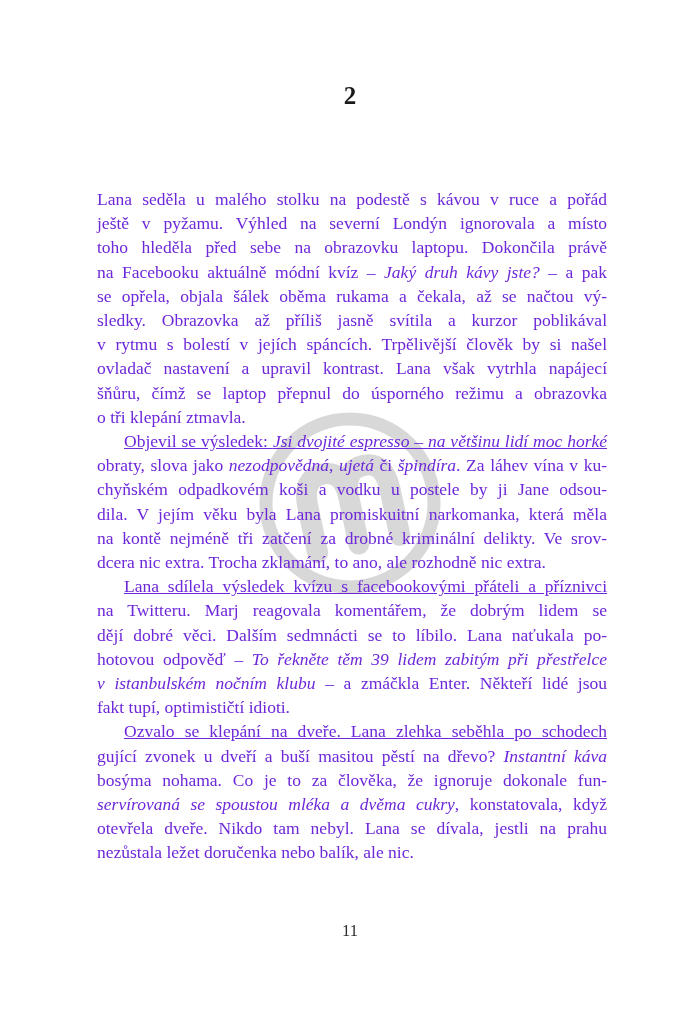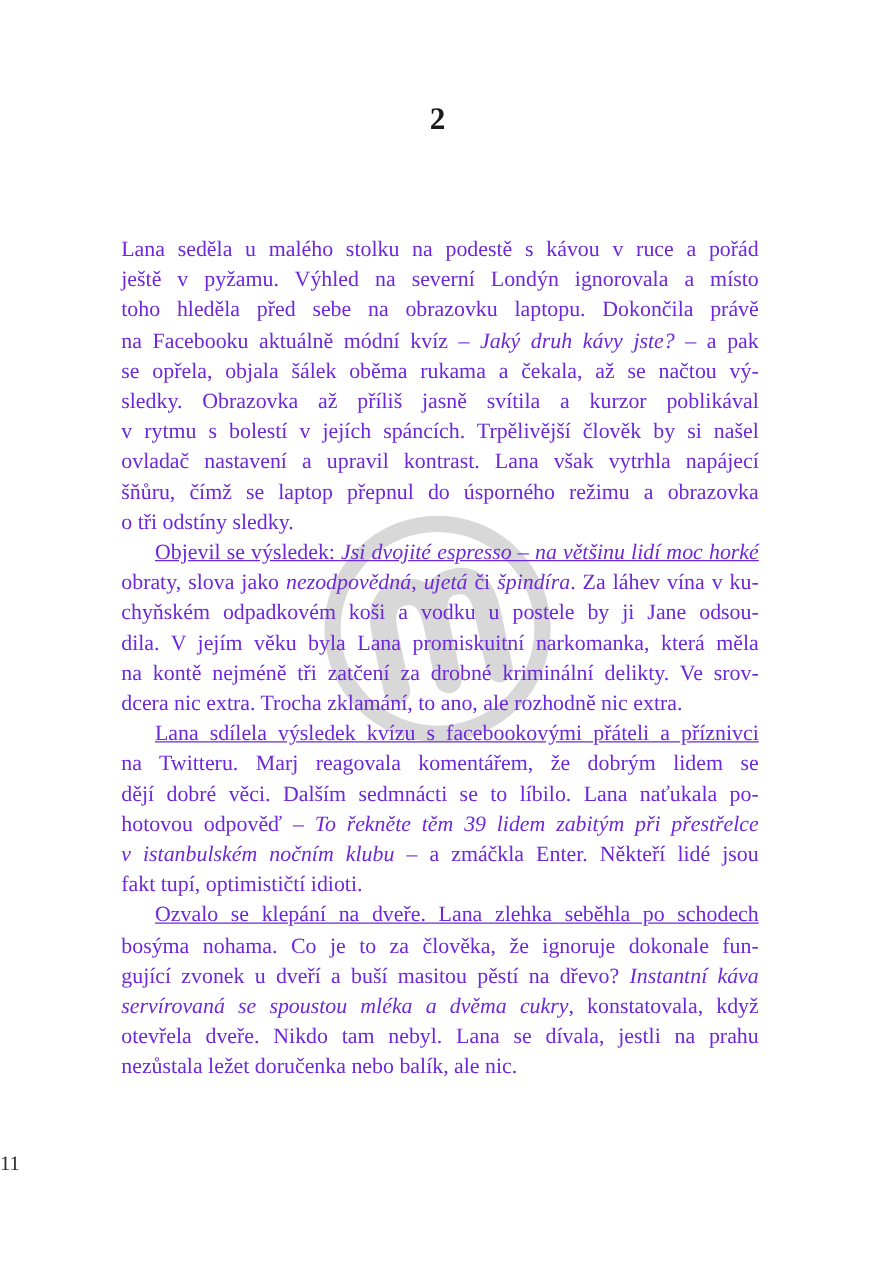--- a/index.html
+++ b/index.html
@@ -47,21 +47,21 @@
     text-align-last: left;
     -moz-text-align-last: left;
   }
   .line.indent { text-indent: 27px; text-decoration: underline; }
   .line i { font-style: italic; }
   .page-number {
     position: absolute;
     top: 921px;
     left: 0;
     right: 0;
-    text-align: left;
+    text-align: center;
     font-size: 16.5px;
     color: #2b2b2b;
     z-index: 1;
   }
 </style>
 </head>
 <body>
 
 <div class="page">
 
@@ -77,36 +77,36 @@
   <div class="body-text">
       <div class="line"><span>Lana seděla u malého stolku na podestě s kávou v ruce a pořád</span></div>
       <div class="line"><span>ještě v pyžamu. Výhled na severní Londýn ignorovala a místo</span></div>
       <div class="line"><span>toho hleděla před sebe na obrazovku laptopu. Dokončila právě</span></div>
       <div class="line"><span>na Facebooku aktuálně módní kvíz – </span><i>Jaký druh kávy jste?</i><span> – a pak</span></div>
       <div class="line"><span>se opřela, objala šálek oběma rukama a čekala, až se načtou vý-</span></div>
       <div class="line"><span>sledky. Obrazovka až příliš jasně svítila a kurzor poblikával</span></div>
       <div class="line"><span>v rytmu s bolestí v jejích spáncích. Trpělivější člověk by si našel</span></div>
       <div class="line"><span>ovladač nastavení a upravil kontrast. Lana však vytrhla napájecí</span></div>
       <div class="line"><span>šňůru, čímž se laptop přepnul do úsporného režimu a obrazovka</span></div>
-      <div class="line last"><span>o tři odstíny sledky.</span></div>
+      <div class="line last"><span>o tři klepání ztmavla.</span></div>
       <div class="line indent"><span>Objevil se výsledek: </span><i>Jsi dvojité espresso – na většinu lidí moc horké</i></div>
       <div class="line"><span>obraty, slova jako </span><i>nezodpovědná</i><span>, </span><i>ujetá</i><span> či </span><i>špindíra</i><span>. Za láhev vína v ku-</span></div>
       <div class="line"><span>chyňském odpadkovém koši a vodku u postele by ji Jane odsou-</span></div>
       <div class="line"><span>dila. V jejím věku byla Lana promiskuitní narkomanka, která měla</span></div>
       <div class="line"><span>na kontě nejméně tři zatčení za drobné kriminální delikty. Ve srov-</span></div>
       <div class="line last"><span>dcera nic extra. Trocha zklamání, to ano, ale rozhodně nic extra.</span></div>
       <div class="line indent"><span>Lana sdílela výsledek kvízu s facebookovými přáteli a příznivci</span></div>
       <div class="line"><span>na Twitteru. Marj reagovala komentářem, že dobrým lidem se</span></div>
       <div class="line"><span>dějí dobré věci. Dalším sedmnácti se to líbilo. Lana naťukala po-</span></div>
       <div class="line"><span>hotovou odpověď – </span><i>To řekněte těm 39 lidem zabitým při přestřelce</i></div>
       <div class="line"><i>v istanbulském nočním klubu</i><span> – a zmáčkla Enter. Někteří lidé jsou</span></div>
       <div class="line last"><span>fakt tupí, optimističtí idioti.</span></div>
       <div class="line indent"><span>Ozvalo se klepání na dveře. Lana zlehka seběhla po schodech</span></div>
+      <div class="line"><span>gující zvonek u dveří a buší masitou pěstí na dřevo? </span><i>Instantní káva</i></div>
       <div class="line"><span>bosýma nohama. Co je to za člověka, že ignoruje dokonale fun-</span></div>
-      <div class="line"><span>gující zvonek u dveří a buší masitou pěstí na dřevo? </span><i>Instantní káva</i></div>
       <div class="line"><i>servírovaná se spoustou mléka a dvěma cukry</i><span>, konstatovala, když</span></div>
       <div class="line"><span>otevřela dveře. Nikdo tam nebyl. Lana se dívala, jestli na prahu</span></div>
       <div class="line last"><span>nezůstala ležet doručenka nebo balík, ale nic.</span></div>
     </div>
 
   <div class="page-number">11</div>
 
 </div>
 
 </body></html>

